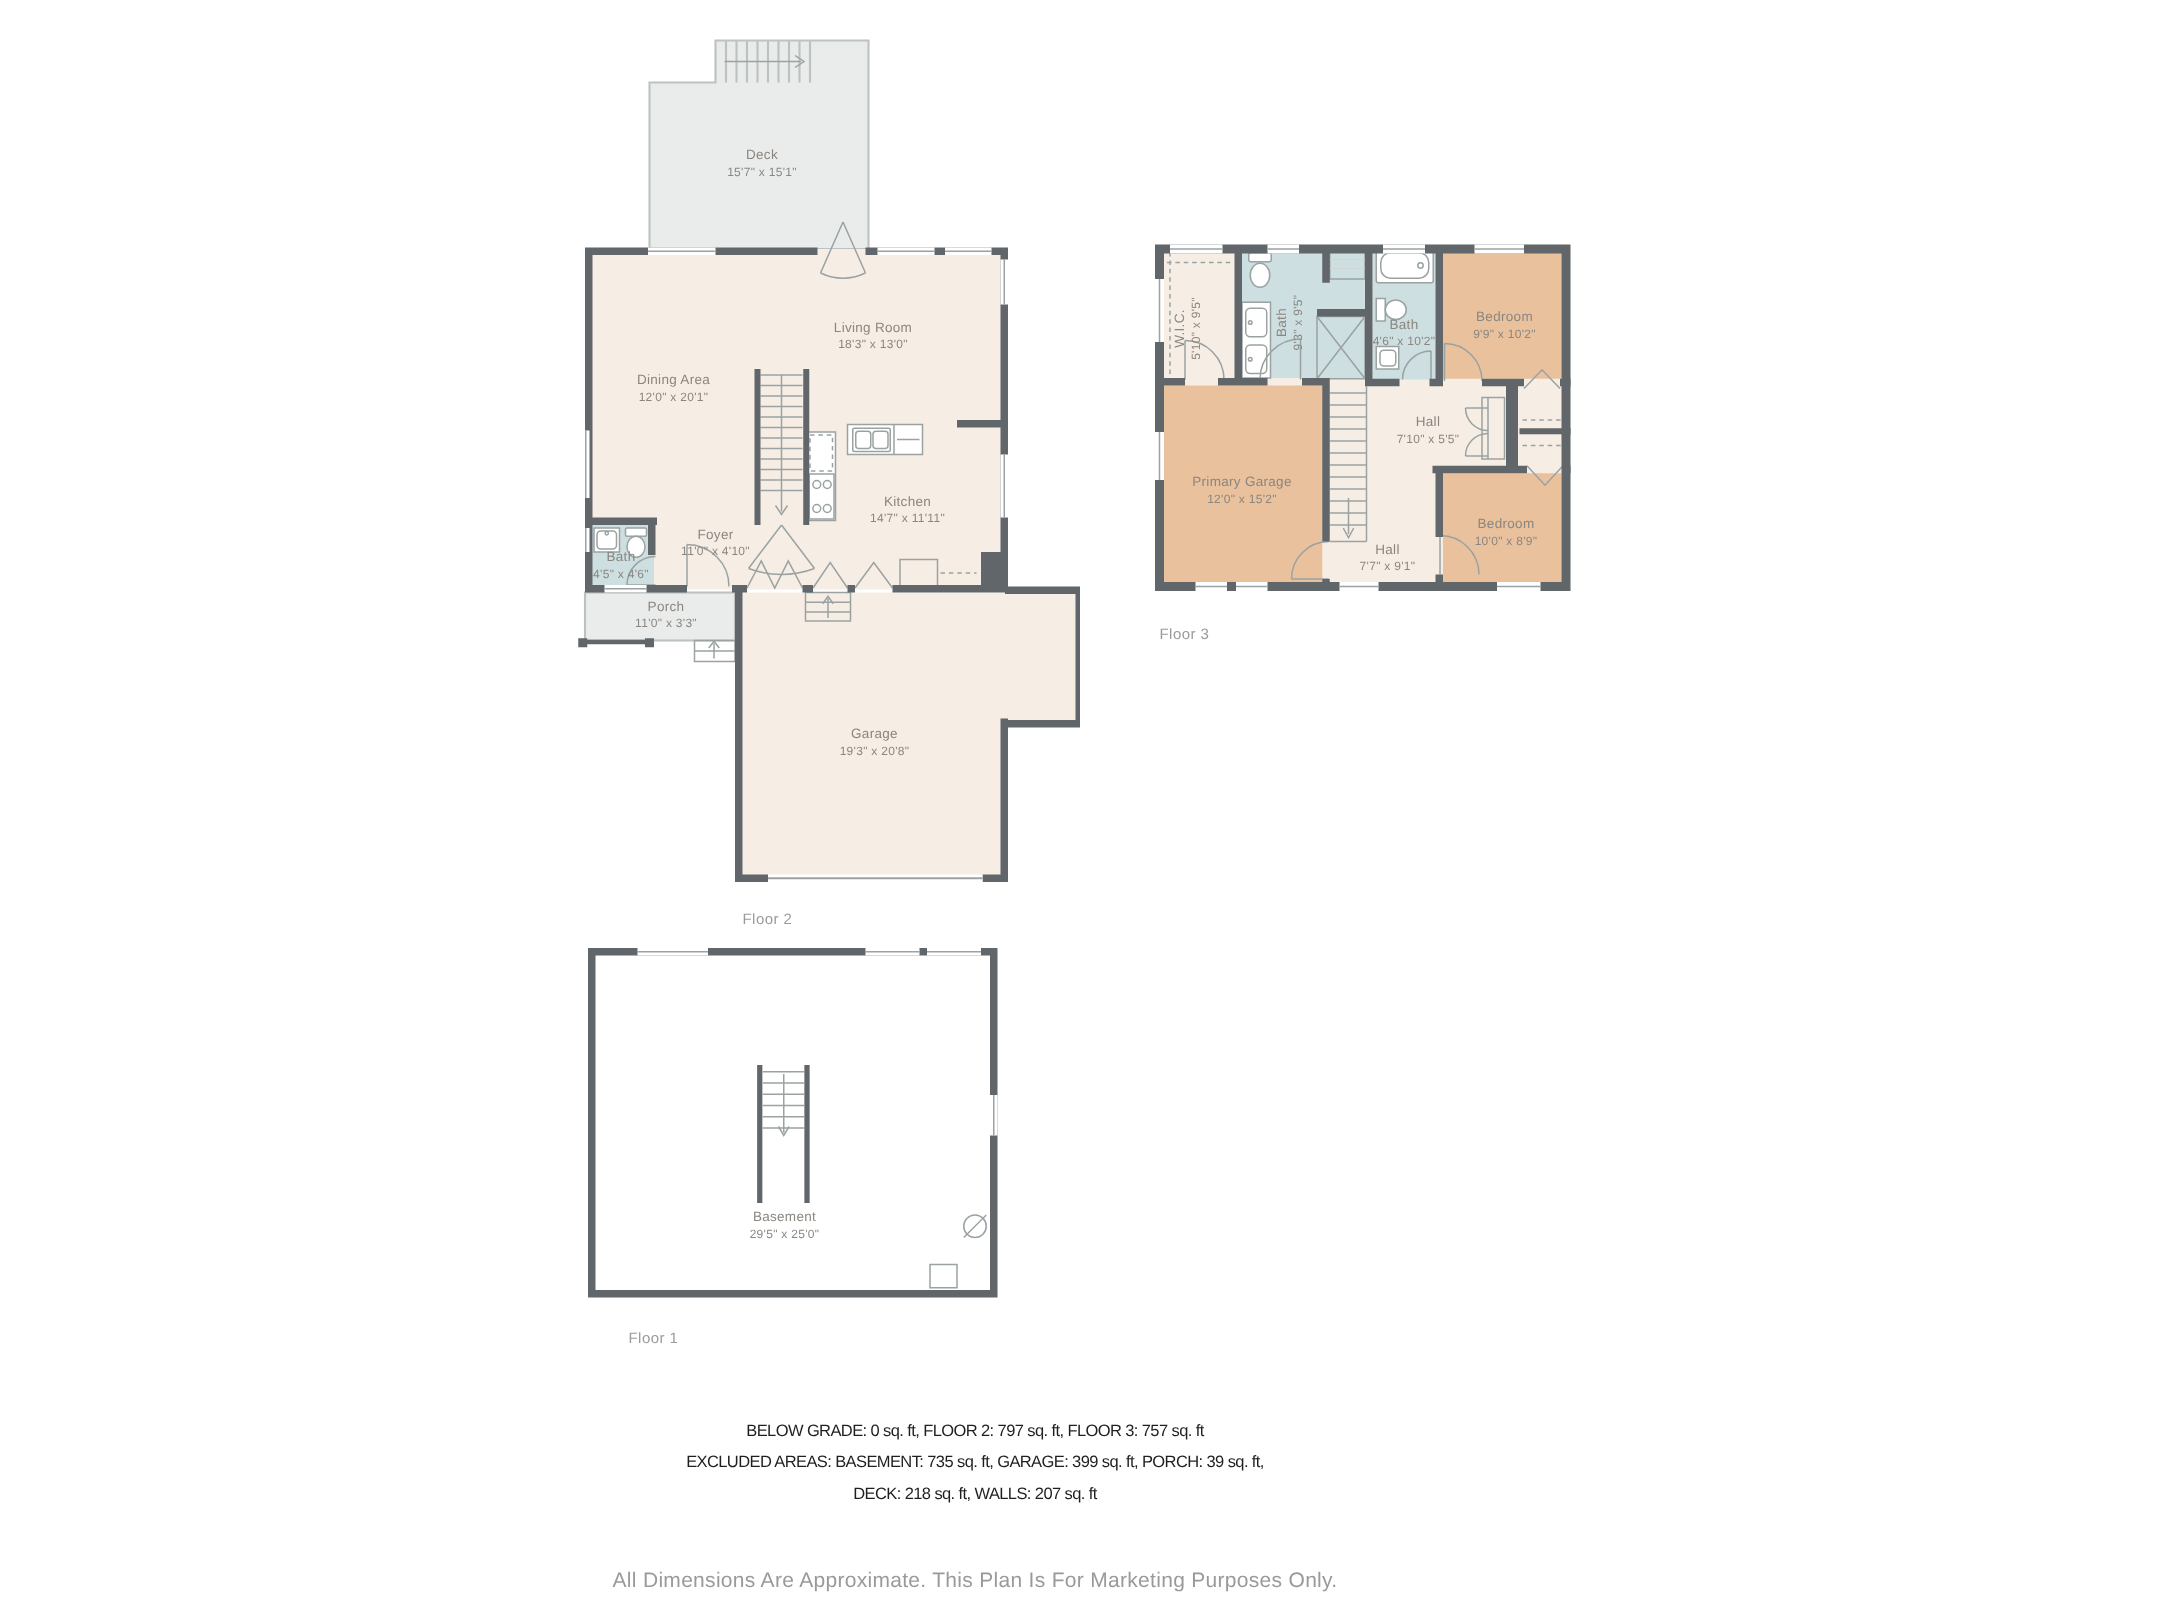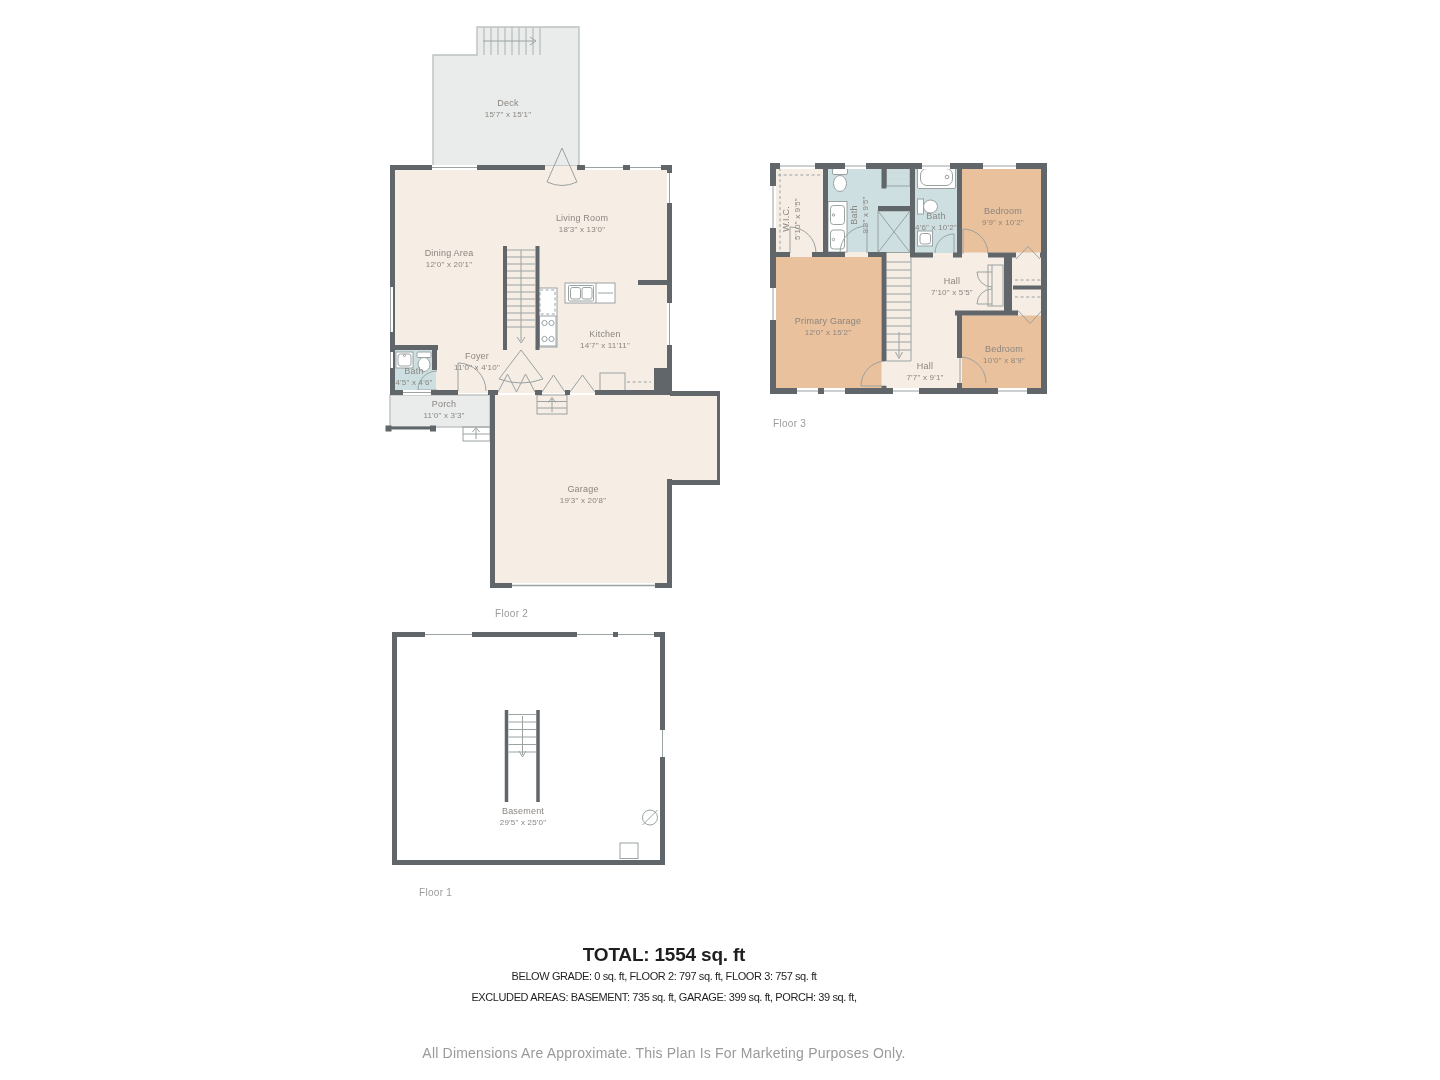--- a/index.html
+++ b/index.html
@@ -1,17 +1,17 @@
 <!DOCTYPE html>
 <html><head>
 <meta charset="utf-8">
 <style>
   html,body{margin:0;padding:0;background:#ffffff;}
   .canvas{position:relative;width:1300px;height:1080px;background:#ffffff;overflow:hidden;
-          font-family:"Liberation Sans", sans-serif;padding-left:28px;}
+          font-family:"Liberation Sans", sans-serif;}
   .fp{position:absolute;}
   
   .wall{stroke:#60666a;fill:none;stroke-linecap:butt;}
   .w6{stroke-width:6px;} .w5{stroke-width:5px;} .w4{stroke-width:4px;} .w3{stroke-width:3.5px;} .w8{stroke-width:8px;}
   .thin{stroke:#9aa2a2;stroke-width:1px;fill:none;}
   .thin15{stroke:#9aa2a2;stroke-width:1.4px;fill:none;}
   .edge{stroke:#bcc2c1;stroke-width:1.4px;}
   .fix{stroke:#9aa2a2;stroke-width:1px;fill:#ffffff;}
   .fixn{stroke:#9aa2a2;stroke-width:1px;fill:none;}
   .dash{stroke:#9aa2a2;stroke-width:1px;fill:none;stroke-dasharray:3 2.6;}
@@ -336,19 +336,19 @@
     </g>
   </svg>
 
   <div class="rl" style="left:523px;top:817px">
     <div class="rn">Basement</div>
     <div class="rd">29'5" x 25'0"</div>
   </div>
   <div class="fp-caption" style="left:419px;top:887px">Floor 1</div>
 
   <div class="summary">
-    <div class="s-total">TOTAL: 1554 sq. ft</div>
     <div class="s-line">BELOW GRADE: 0 sq. ft, FLOOR 2: 797 sq. ft, FLOOR 3: 757 sq. ft</div>
     <div class="s-line">EXCLUDED AREAS: BASEMENT: 735 sq. ft, GARAGE: 399 sq. ft, PORCH: 39 sq. ft,</div>
+    <div class="s-line">DECK: 218 sq. ft, WALLS: 207 sq. ft</div>
   </div>
   <div class="disclaimer">All Dimensions Are Approximate. This Plan Is For Marketing Purposes Only.</div>
 
 </div>
 
 </body></html>

